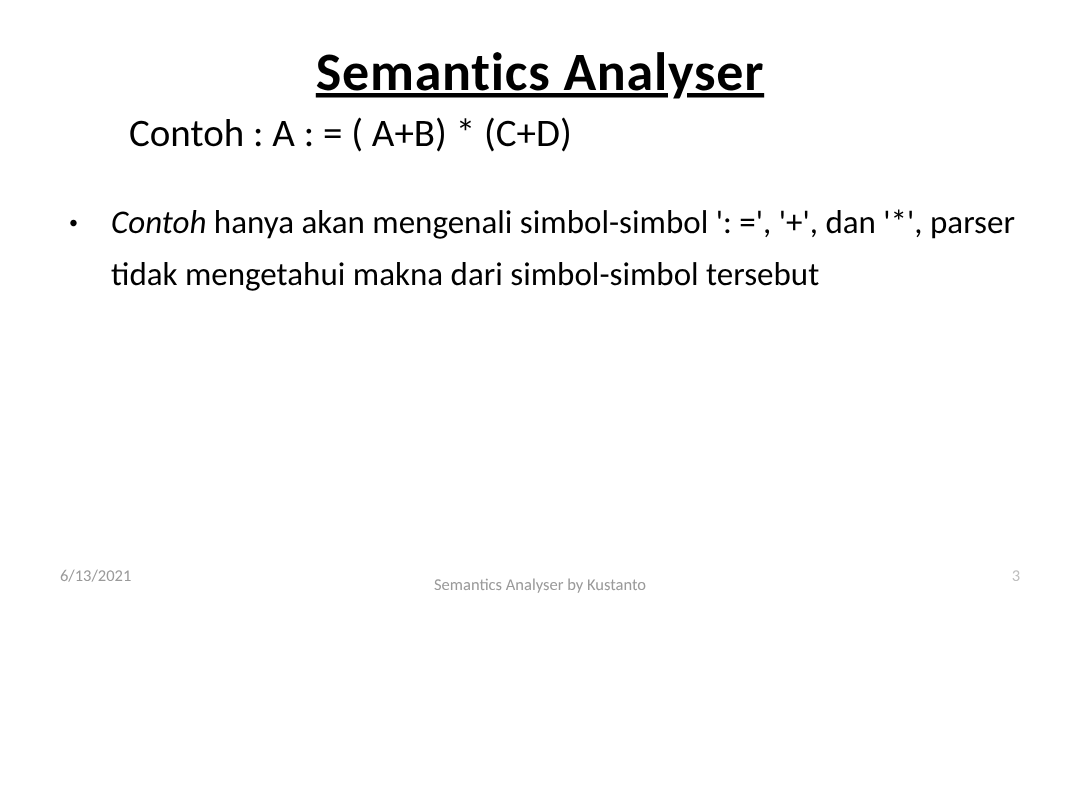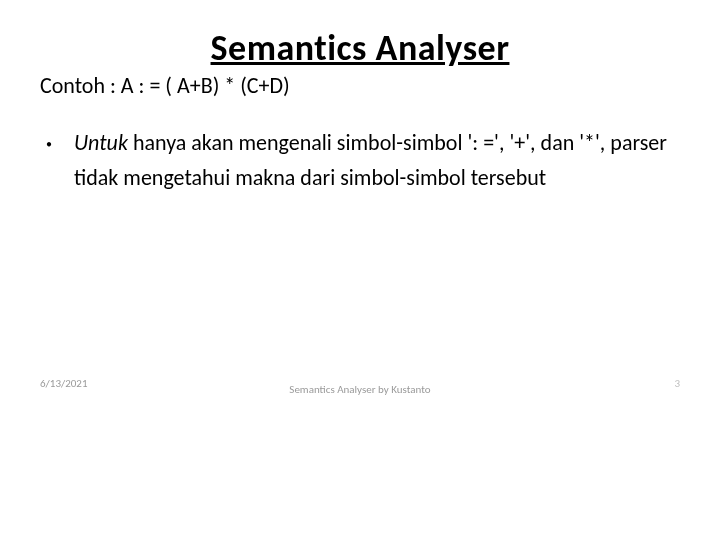--- a/index.html
+++ b/index.html
@@ -1,37 +1,37 @@
 <!DOCTYPE html>
 <html><head>
 <meta charset="utf-8">
 <style>
   * { margin: 0; padding: 0; box-sizing: border-box; }
   html, body { width: 720px; height: 540px; background: #fff; font-family: Calibri, Arial, sans-serif; color: #000; }
   .slide { position: relative; width: 720px; height: 404px; padding: 20px 40px 34px 40px; }
   .title { font-size: 36px; font-weight: 700; text-align: center; margin-top: 6px; margin-bottom: 2px; text-decoration: underline; letter-spacing: 0.5px; }
-  .subtitle { font-size: 22px; margin-bottom: 26px; }
+  .subtitle { font-size: 26px; margin-bottom: 26px; margin-left: 46px; }
   ul.bullets { list-style: none; padding-left: 0; }
   ul.bullets > li { position: relative; padding-left: 34px; font-size: 22px; line-height: 1.6; margin-bottom: 48px; }
   ul.bullets > li::before { content: "•"; position: absolute; left: 6px; top: 10px; font-size: 12px; color: #000; }
   .italic { font-style: italic; }
   .footer { position: absolute; bottom: 14px; left: 0; width: 100%; display: flex; justify-content: space-between; align-items: center; padding: 0 40px; font-size: 11px; color: #9a9a9a; }
   .footer-center { position: absolute; left: 50%; transform: translateX(-50%); margin-top: 12px; }
   .footer-right { color: #bfbfbf; }
 </style>
 </head>
 <body>
 
 <div class="slide">
   <h1 class="title">Semantics Analyser</h1>
   <div class="subtitle">Contoh :  A : = ( A+B) * (C+D)</div>
 
   <ul class="bullets">
     <li>
-      <span class="italic">Untuk</span><span>  hanya akan mengenali simbol-simbol ': =', '+', dan '*', parser tidak mengetahui makna dari simbol-simbol tersebut</span>
+      <span class="italic">Contoh</span><span>  hanya akan mengenali simbol-simbol ': =', '+', dan '*', parser tidak mengetahui makna dari simbol-simbol tersebut</span>
     </li>
   </ul>
 
   <div class="footer">
     <span>6/13/2021</span>
     <span class="footer-center">Semantics Analyser by Kustanto</span>
     <span class="footer-right">3</span>
   </div>
 </div>
 

